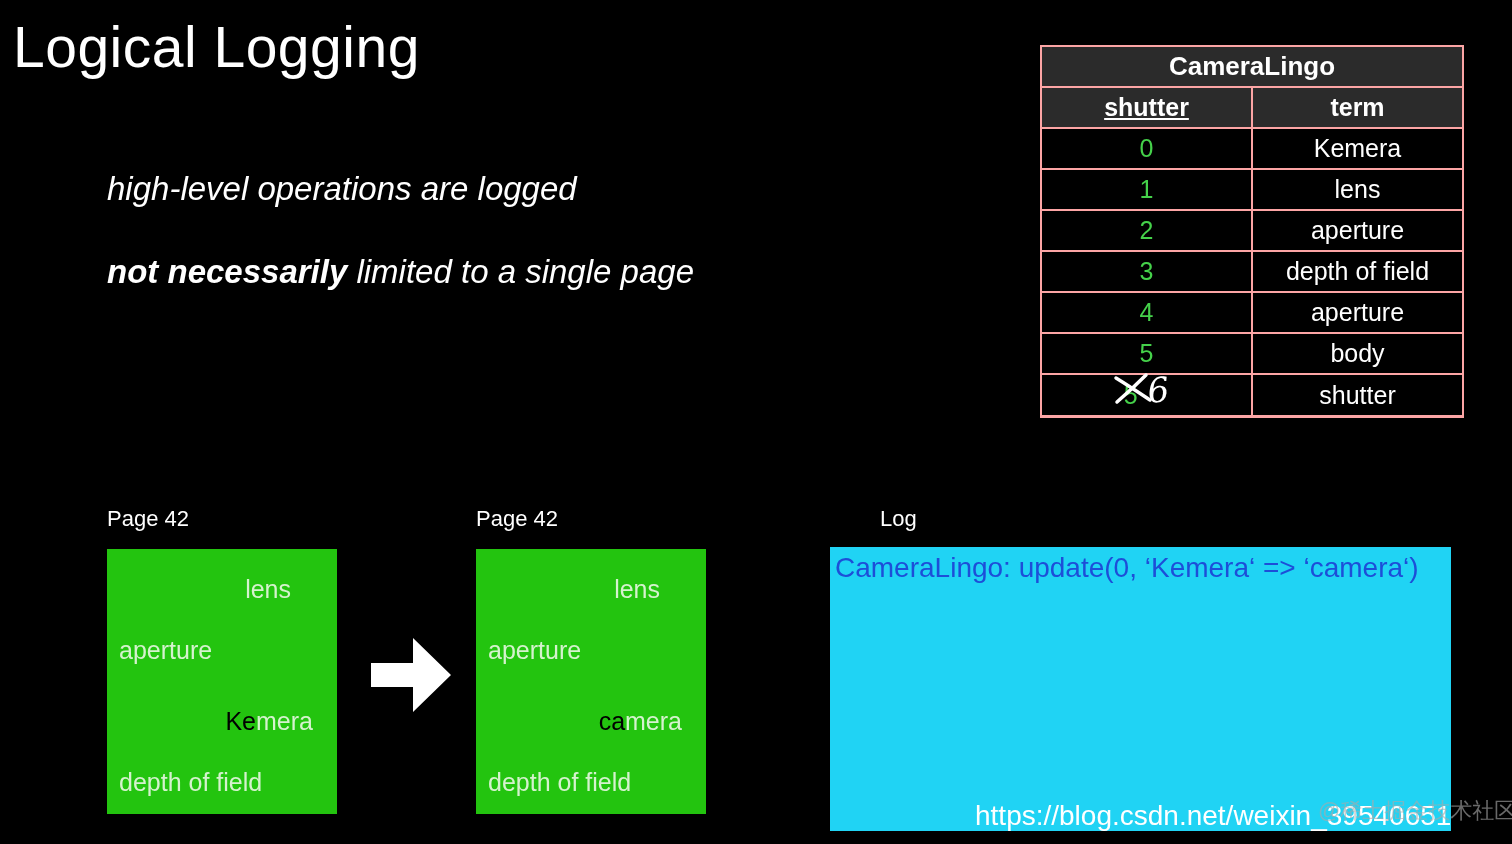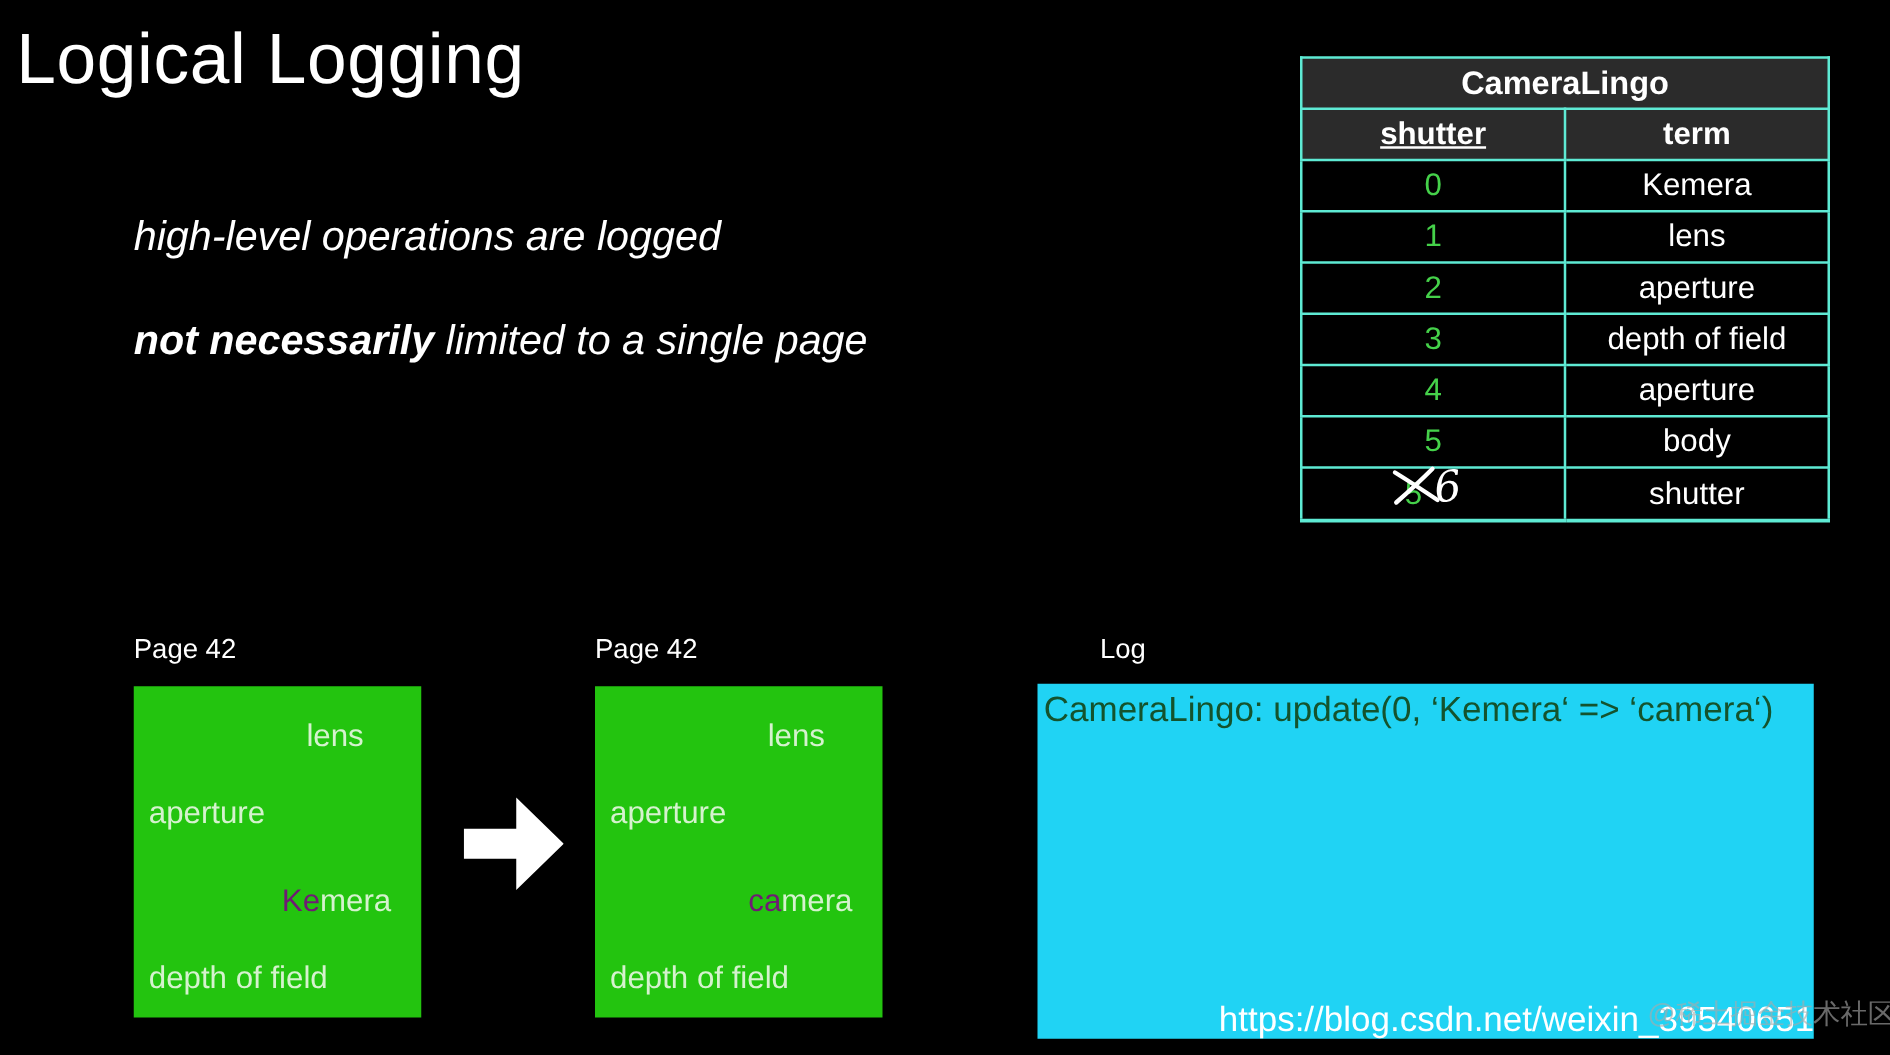--- a/index.html
+++ b/index.html
@@ -12,21 +12,21 @@
   .body-line-1{top:170px;}
   .body-line-2{top:253px;}
   .body-line-2 .bold{font-weight:bold;}
 
   
   .lingo-table{
     position:absolute;left:1040px;top:45px;width:424px;
     border-collapse:collapse;table-layout:fixed;
   }
   .lingo-table th,.lingo-table td{
-    border:2px solid #5eead4;text-align:center;height:39px;
+    border:2px solid #fca5a5;text-align:center;height:39px;
     font-size:25px;padding:0;vertical-align:middle;
   }
   .lingo-table tr:last-child td{border-bottom-width:3px;}
   .t-title th{background:#2b2b2b;font-weight:bold;font-size:26px;}
   .t-head th{background:#2b2b2b;font-weight:bold;}
   .col-id{width:141px;}
   .u{text-decoration:underline;}
   .cell-id{color:#45d14a;}
   .cell-term{color:#fff;}
   .fix-wrap{display:inline-flex;align-items:center;justify-content:center;position:relative;}
@@ -45,26 +45,26 @@
   .label-log{left:880px;top:506px;}
 
   .green-box{position:absolute;top:549px;width:230px;height:265px;background:#23c40f;}
   .green-box-1{left:107px;}
   .green-box-2{left:476px;}
   .g-item{position:absolute;font-size:25px;color:#d5f2ce;white-space:nowrap;}
   .g-lens{top:26px;right:46px;}
   .g-aperture{top:87px;left:12px;}
   .g-word{top:158px;right:24px;}
   .g-depth{top:219px;left:12px;}
-  .g-word .hl{color:#701a75;}
+  .g-word .hl{color:#000000;}
 
   .arrow-icon{position:absolute;left:371px;top:636px;}
 
   .log-box{position:absolute;left:830px;top:547px;width:621px;height:284px;background:#20d3f4;}
-  .log-entry{position:absolute;left:5px;top:5px;color:#14532d;font-size:28px;white-space:nowrap;}
+  .log-entry{position:absolute;left:5px;top:5px;color:#1d4ed8;font-size:28px;white-space:nowrap;}
 
   .wm-url{
     position:absolute;left:975px;top:800px;z-index:5;
     color:#fff;font-size:28px;white-space:nowrap;text-align:center;
   }
   .wm-community{
     position:absolute;left:1318px;top:796px;z-index:6;
     color:rgba(170,170,170,0.62);font-size:22px;white-space:nowrap;
   }
 </style>

